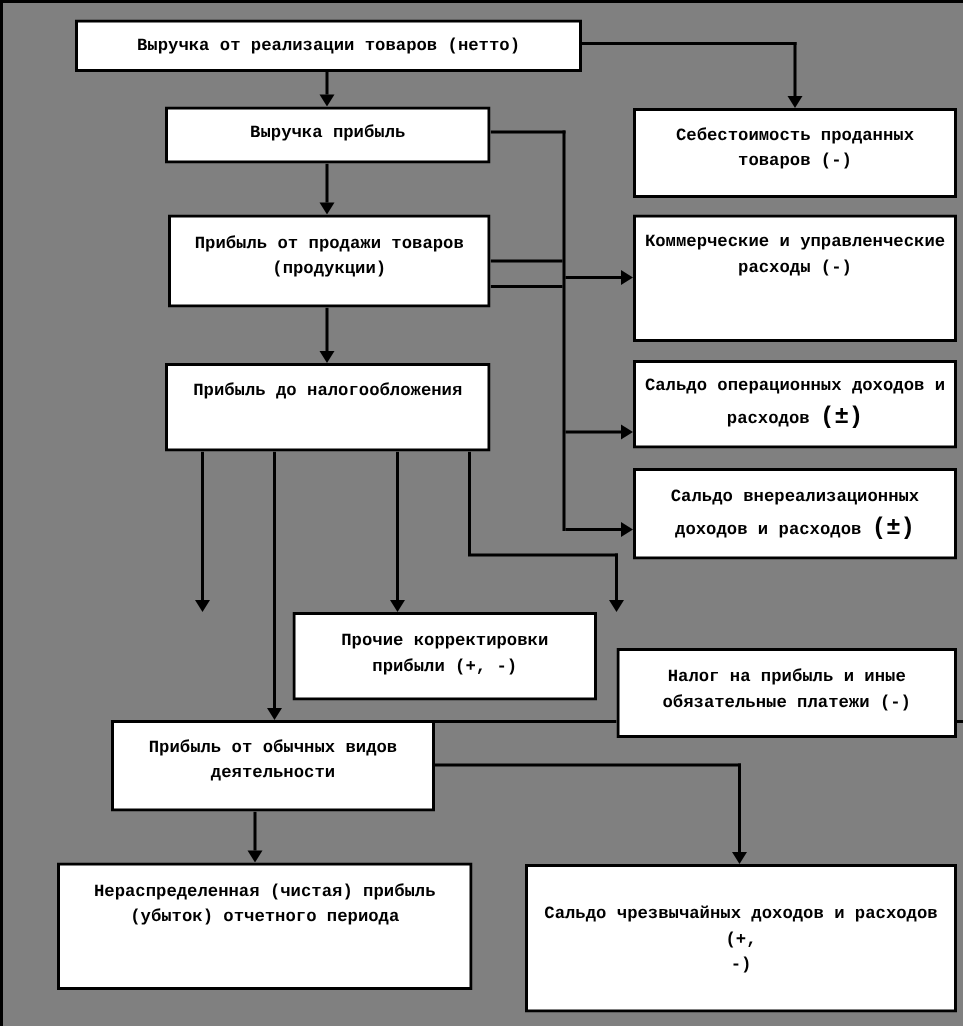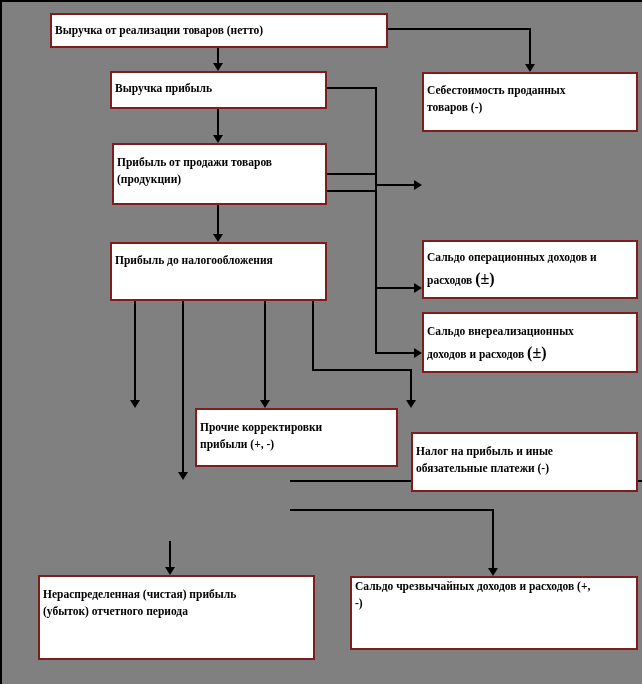--- a/index.html
+++ b/index.html
@@ -4,23 +4,23 @@
 <style>
   html,body{margin:0;padding:0;background:#808080;}
   .canvas{
     position:relative;width:642px;height:684px;background:#808080;overflow:hidden;
     font-family:"Liberation Serif","DejaVu Serif",serif;color:#000;
   }
   .frame-top{position:absolute;left:0;top:0;width:642px;height:2px;background:#000;}
   .frame-left{position:absolute;left:0;top:0;width:2px;height:684px;background:#000;}
   .layer{position:absolute;left:0;top:0;width:100%;height:100%;}
   .box{
-    position:absolute;box-sizing:border-box;background:#fff;border:2px solid #7f1d1d;
-    text-align:left;font-weight:bold;font-size:11.5px;line-height:17px;
-    padding-left:3px;padding-right:3px;
+    position:absolute;box-sizing:border-box;background:#fff;border:2px solid #000000;
+    text-align:center;font-weight:bold;font-size:11.5px;line-height:17px;
+    padding-left:3px;padding-right:3px;font-family:Liberation Mono, monospace;
   }
   .pm-box{line-height:21px;}
   .pm{font-size:16px;font-weight:bold;}
   .cline{position:absolute;background:#000;}
   .arrow-down{position:absolute;width:0;height:0;
     border-left:5px solid transparent;border-right:5px solid transparent;border-top:8px solid #000;}
   .arrow-right{position:absolute;width:0;height:0;
     border-top:5px solid transparent;border-bottom:5px solid transparent;border-left:8px solid #000;}
 </style>
 </head>
@@ -65,20 +65,22 @@
       <div class="arrow-down" style="left: 178px; top: 472px;"></div>
       <div class="arrow-down" style="left: 165px; top: 567px;"></div>
       <div class="arrow-down" style="left: 488px; top: 568px;"></div>
     </div>
   <div class="layer">
       <div class="box" style="left: 50px; top: 13px; width: 338px; height: 35px; padding-top: 7px;"><span>Выручка от реализации товаров (нетто)</span></div>
       <div class="box" style="left: 110px; top: 71px; width: 217px; height: 38px; padding-top: 7px;"><span>Выручка прибыль</span></div>
       <div class="box" style="left: 112px; top: 143px; width: 215px; height: 62px; padding-top: 9px;"><span>Прибыль от продажи товаров<br>(продукции)</span></div>
       <div class="box" style="left: 110px; top: 242px; width: 217px; height: 59px; padding-top: 8px;"><span>Прибыль до налогообложения</span></div>
       <div class="box" style="left: 422px; top: 72px; width: 216px; height: 60px; padding-top: 8px;"><span>Себестоимость проданных<br>товаров (-)</span></div>
+      <div class="box" style="left: 422px; top: 143px; width: 216px; height: 85px; padding-top: 8px;"><span>Коммерческие и управленческие<br>расходы (-)</span></div>
       <div class="box pm-box" style="left: 422px; top: 240px; width: 216px; height: 59px; padding-top: 5px;"><span>Сальдо операционных доходов и<br>расходов <span class="pm">(±)</span></span></div>
       <div class="box pm-box" style="left: 422px; top: 312px; width: 216px; height: 61px; padding-top: 7px;"><span>Сальдо внереализационных<br>доходов и расходов <span class="pm">(±)</span></span></div>
       <div class="box" style="left: 195px; top: 408px; width: 203px; height: 59px; padding-top: 9px;"><span>Прочие корректировки<br>прибыли (+, -)</span></div>
       <div class="box" style="left: 411px; top: 432px; width: 227px; height: 60px; padding-top: 9px;"><span>Налог на прибыль и иные<br>обязательные платежи (-)</span></div>
+      <div class="box" style="left: 74px; top: 480px; width: 216px; height: 61px; padding-top: 8px;"><span>Прибыль от обычных видов<br>деятельности</span></div>
       <div class="box" style="left: 38px; top: 575px; width: 277px; height: 85px; padding-top: 9px;"><span>Нераспределенная (чистая) прибыль<br>(убыток) отчетного периода</span></div>
-      <div class="box" style="left: 350px; top: 576px; width: 288px; height: 74px; padding-top: 0;"><span>Сальдо чрезвычайных доходов и расходов (+,<br>-)</span></div>
+      <div class="box" style="left: 350px; top: 576px; width: 288px; height: 99px; padding-top: 23px;"><span>Сальдо чрезвычайных доходов и расходов (+,<br>-)</span></div>
     </div>
 </div>
 
 </body></html>

